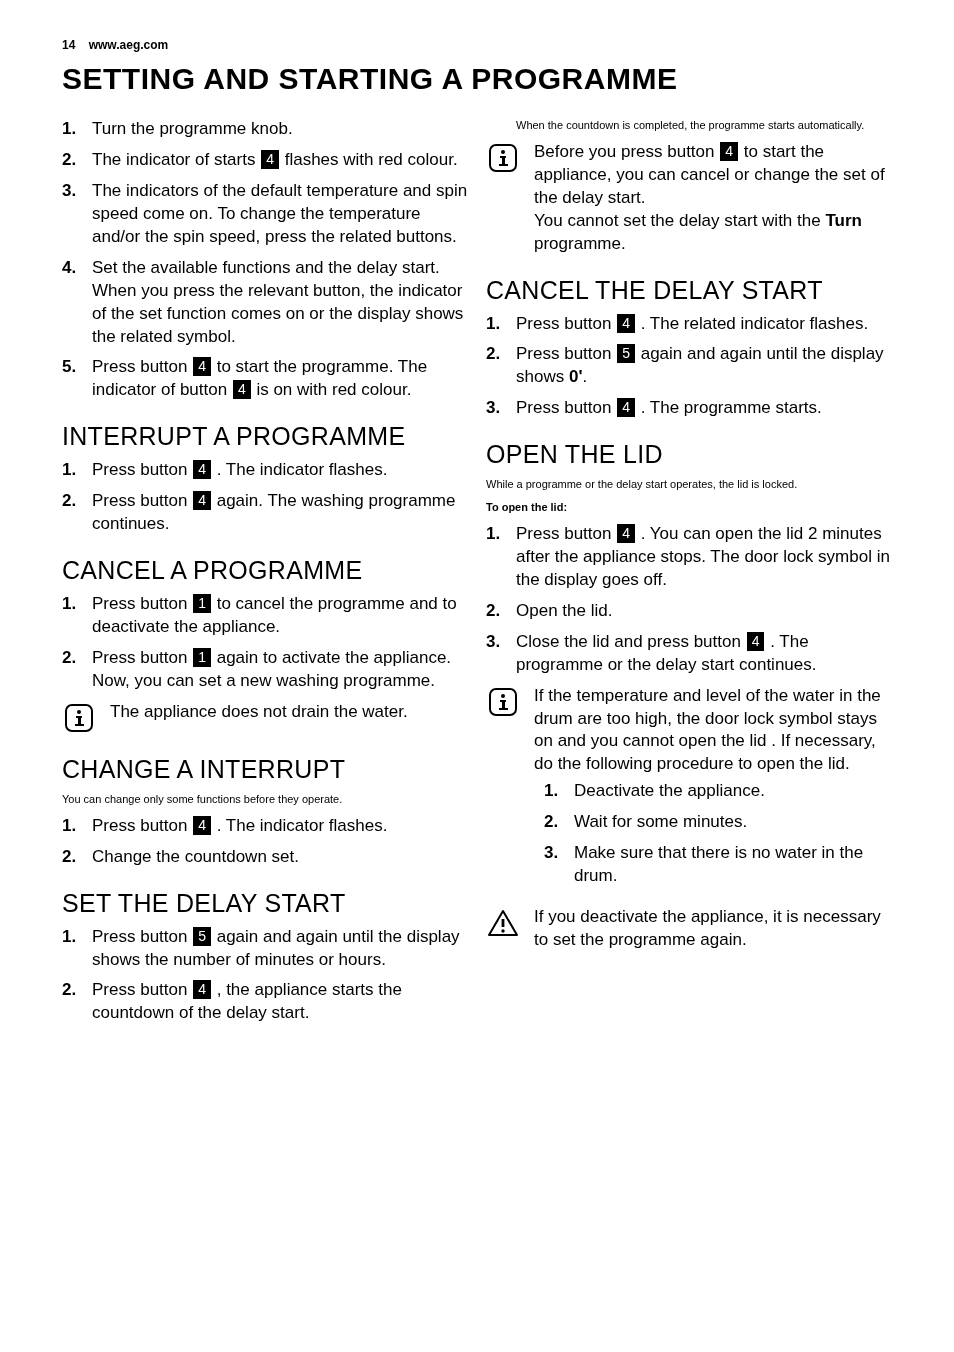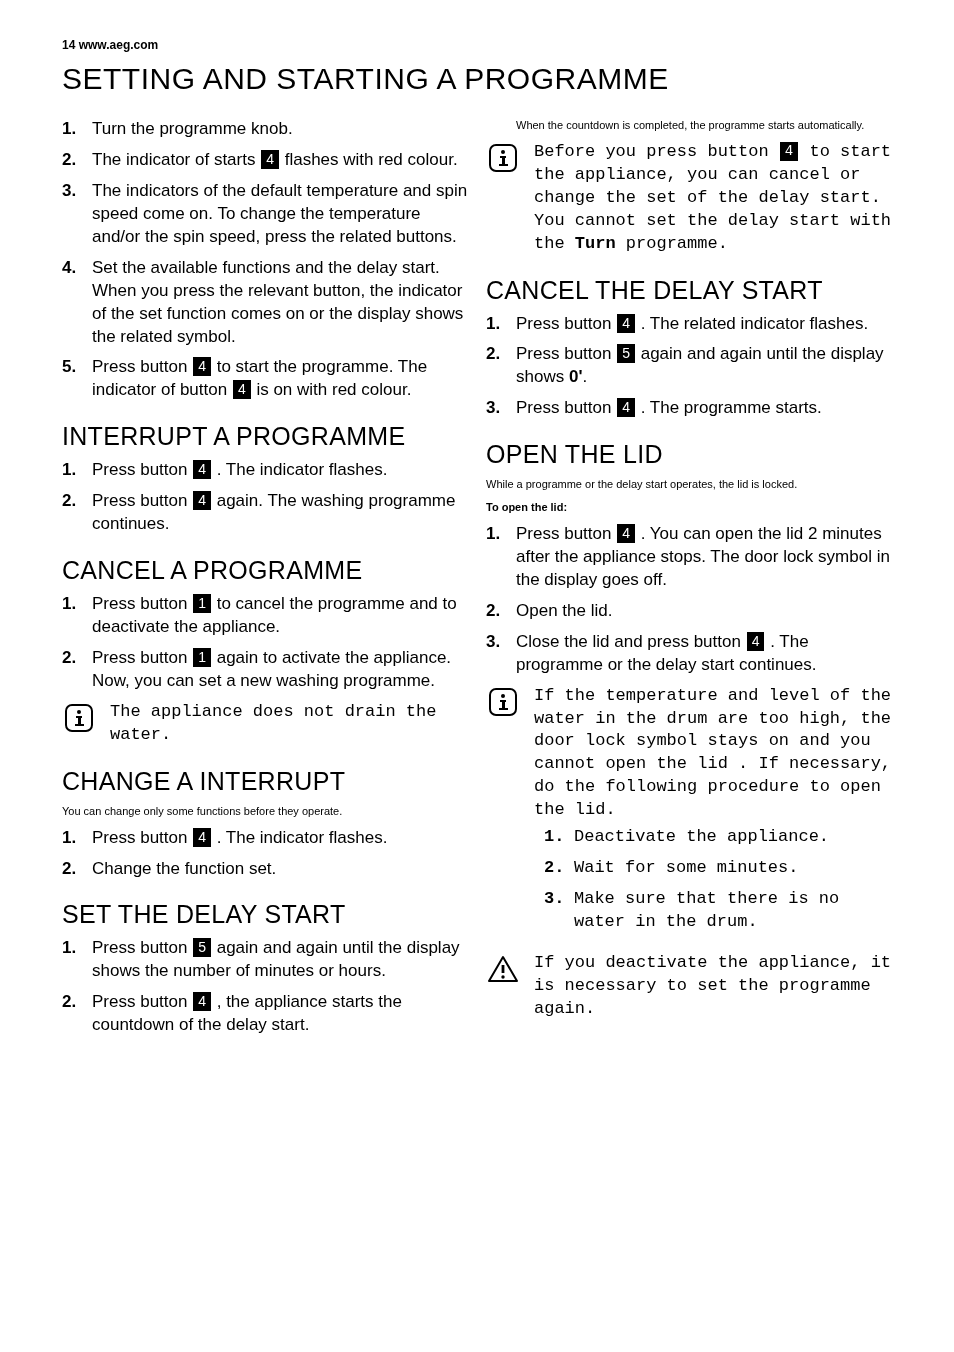--- a/index.html
+++ b/index.html
@@ -14,24 +14,24 @@
     height: 1352px;
     box-sizing: border-box;
     padding: 38px 62px 40px 62px;
     position: relative;
   }
   .header {
     font-size: 12px;
     font-weight: bold;
     margin-bottom: 10px;
   }
-  .header .pgnum { }
+  .header .pgnum { margin-right: 10px; }
   h1 {
     font-size: 30px;
-    font-weight: 400;
+    font-weight: 700;
     letter-spacing: 0.5px;
     margin: 6px 0 18px 0;
   }
   .columns {
     display: flex;
     gap: 18px;
   }
   .col {
     flex: 1 1 0;
     min-width: 0;
@@ -76,21 +76,20 @@
     font-size: 14px;
     line-height: 1;
     padding: 2px 5px 3px 5px;
     vertical-align: 1px;
     margin: 0 1px;
   }
   .note {
     display: flex;
     gap: 14px;
     margin: 8px 0 10px 0;
-    font-family: Liberation Mono, monospace;
   }
   .note .icon {
     flex: 0 0 34px;
     height: 34px;
     display: flex;
     align-items: center;
     justify-content: center;
   }
   .note .body {
     flex: 1 1 auto;
@@ -145,21 +144,21 @@
               <rect x="11" y="21" width="9" height="2" fill="#000"></rect>
             </svg>
         </div>
         <div class="body">The appliance does not drain the water.</div>
       </div>
 
       <h2>CHANGE A INTERRUPT</h2>
       <p>You can change only some functions before they operate.</p>
       <ol class="numlist">
         <li><span>Press button </span><span class="btnbox">4</span><span> . The indicator flashes.</span></li>
-        <li><span>Change the function set.</span></li>
+        <li><span>Change the countdown set.</span></li>
       </ol>
 
       <h2>SET THE DELAY START</h2>
       <ol class="numlist">
         <li><span>Press button </span><span class="btnbox">5</span><span> again and again until the display shows the number of minutes or hours.</span></li>
         <li><span>Press button </span><span class="btnbox">4</span><span> , the appliance starts the countdown of the delay start.</span></li>
       </ol>
 
     </div>
 

